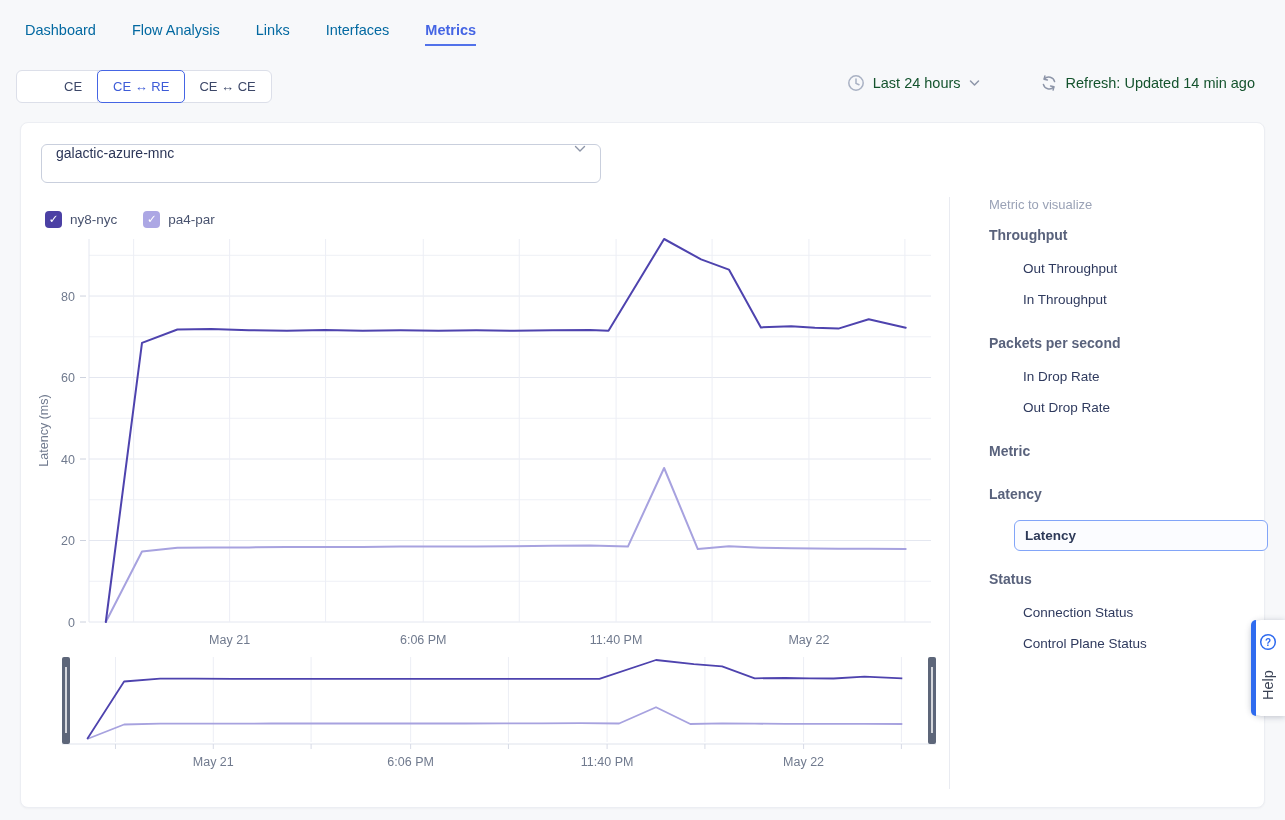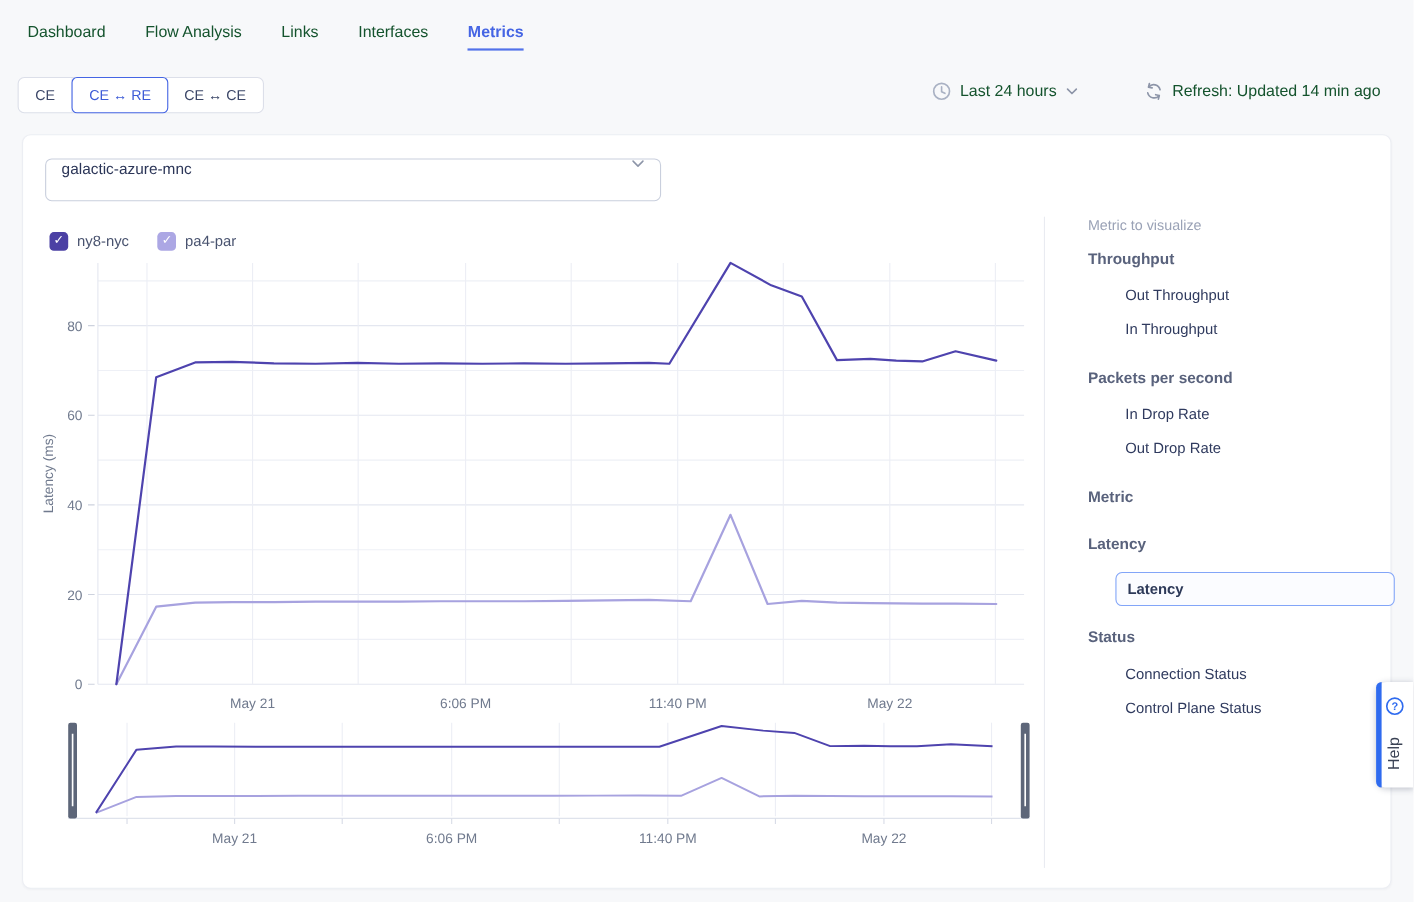--- a/index.html
+++ b/index.html
@@ -6,25 +6,25 @@
   html,body { width:1285px; height:820px; }
   body {
     position:relative;
     background:#f7f8fa;
     font-family:"Liberation Sans", sans-serif;
     color:#2e3a59;
     overflow:hidden;
   }
   
   .nav { position:absolute; left:25px; top:22px; display:flex; gap:36px; font-size:14.5px; }
-  .nav-item { color:#14532d; padding-bottom:6px; border-bottom:2px solid transparent; cursor:pointer; }
+  .nav-item { color:#0369a1; padding-bottom:6px; border-bottom:2px solid transparent; cursor:pointer; }
   .nav-item.active { color:#4565e4; font-weight:bold; border-bottom-color:#5272ea; }
   
   .segmented { position:absolute; left:16px; top:70px; display:flex; background:#fff;
-    border:1px solid #dcdfe9; border-radius:6px; font-size:13px; color:#3c4768; }
+    border:1px solid #dcdfe9; border-radius:6px; font-size:13px; color:#3c4768;padding-left:32px; }
   .seg { padding:8px 15px; border-right:1px solid #e8eaf1; cursor:pointer; white-space:nowrap; }
   .seg:last-child { border-right:none; }
   .seg.sel { border:1px solid #4565e4; border-radius:5px; margin:-1px; color:#3d5bd7; background:#fff; }
   
   .toolbar { position:absolute; top:74px; right:30px; display:flex; gap:60px; align-items:center; font-size:14.5px; color:#14532d; }
   .tool-group { display:flex; align-items:center; gap:8px; cursor:pointer; }
   
   .panel { position:absolute; left:20px; top:122px; width:1245px; height:686px; background:#fff;
     border:1px solid #eceef3; border-radius:8px; box-shadow:0 1px 2px rgba(40,50,80,0.04); }
   .device-select { position:absolute; left:20px; top:21px; width:560px; height:39px; background:#fff;

